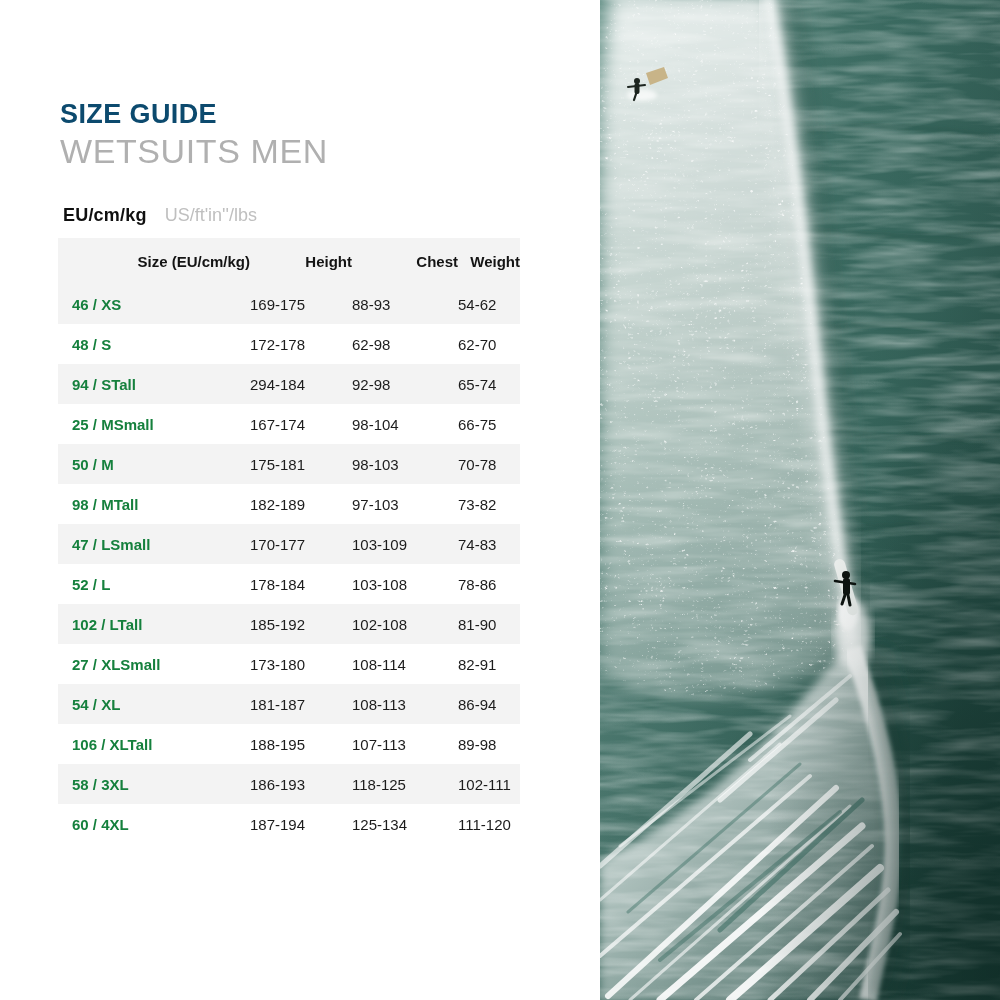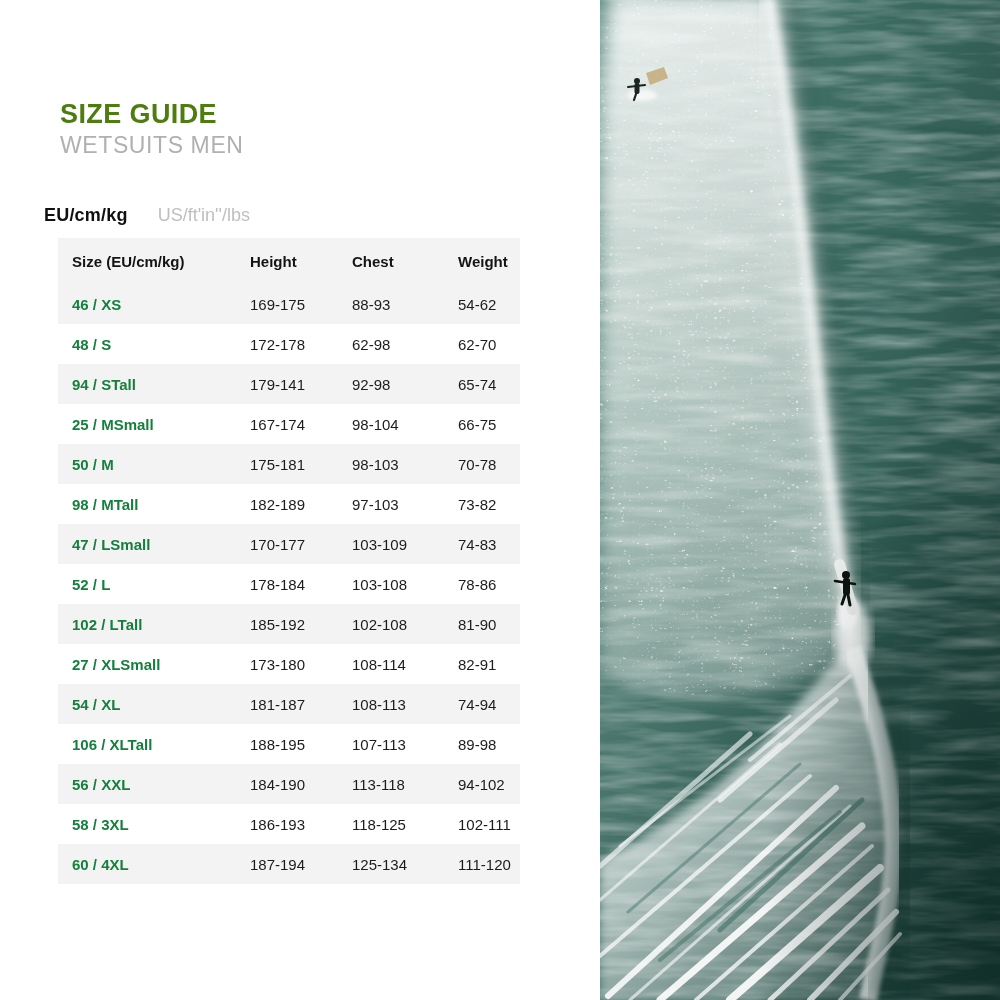--- a/index.html
+++ b/index.html
@@ -1,29 +1,29 @@
 <!DOCTYPE html>
 <html><head>
 <meta charset="utf-8">
 <style>
   * { margin:0; padding:0; box-sizing:border-box; }
   html,body { width:1000px; height:1000px; background:#ffffff; font-family:"Liberation Sans", sans-serif; }
   .page { position:relative; width:1000px; height:1000px; overflow:hidden; display:flex; }
 
   
   .left-panel { position:relative; width:600px; height:1000px; background:#ffffff; }
-  .page-title    { position:absolute; left:60px; top:99px;  font-size:27px; font-weight:700; letter-spacing:.4px; color:#4d7c0f; }
-  .page-subtitle { position:absolute; left:60px; top:132px; font-size:23px; font-weight:500; letter-spacing:.6px; color:#b0b0b0; }
-
-  .unit-toggle { position:absolute; left:44px; top:205px; font-size:18px; display:flex; align-items:baseline; }
+  .page-title    { position:absolute; left:60px; top:99px;  font-size:27px; font-weight:700; letter-spacing:.4px; color:#0c4a6e; }
+  .page-subtitle { position:absolute; left:60px; top:132px; font-size:34px; font-weight:500; letter-spacing:.6px; color:#b0b0b0; }
+
+  .unit-toggle { position:absolute; left:63px; top:205px; font-size:18px; display:flex; align-items:baseline; }
   .unit-metric   { font-weight:700; color:#101010; letter-spacing:.2px; cursor:pointer; }
-  .unit-imperial { color:#bfbfbf; margin-left:30px; cursor:pointer; }
+  .unit-imperial { color:#bfbfbf; margin-left:18px; cursor:pointer; }
 
   .size-table { position:absolute; left:58px; top:238px; width:462px; border-collapse:collapse; table-layout:fixed; font-size:15px; }
-  .size-table th { height:46px; text-align:left; font-weight:700; color:#141414; vertical-align:middle; background:#f3f3f3; }
+  .size-table th { height:46px; text-align:right; font-weight:700; color:#141414; vertical-align:middle; background:#f3f3f3; }
   .size-table td { height:40px; vertical-align:middle; color:#1c1c1c; font-weight:400; }
   .size-table tbody tr:nth-child(odd) td { background:#f3f3f3; }
   .size-table th:first-child, .size-table td:first-child { padding-left:14px; }
   .size-table td:first-child { font-weight:700; color:#15803d; }
 
   
   .ocean-photo { position:relative; width:400px; height:1000px; overflow:hidden; }
   .ocean-photo svg { display:block; width:400px; height:1000px; }
 </style>
 </head>
@@ -63,21 +63,21 @@
             <td>54-62</td>
           </tr>
           <tr>
             <td>48 / S</td>
             <td>172-178</td>
             <td>62-98</td>
             <td>62-70</td>
           </tr>
           <tr>
             <td>94 / STall</td>
-            <td>179-141</td>
+            <td>294-184</td>
             <td>92-98</td>
             <td>65-74</td>
           </tr>
           <tr>
             <td>25 / MSmall</td>
             <td>167-174</td>
             <td>98-104</td>
             <td>66-75</td>
           </tr>
           <tr>
@@ -113,33 +113,27 @@
           <tr>
             <td>27 / XLSmall</td>
             <td>173-180</td>
             <td>108-114</td>
             <td>82-91</td>
           </tr>
           <tr>
             <td>54 / XL</td>
             <td>181-187</td>
             <td>108-113</td>
-            <td>74-94</td>
+            <td>86-94</td>
           </tr>
           <tr>
             <td>106 / XLTall</td>
             <td>188-195</td>
             <td>107-113</td>
             <td>89-98</td>
-          </tr>
-          <tr>
-            <td>56 / XXL</td>
-            <td>184-190</td>
-            <td>113-118</td>
-            <td>94-102</td>
           </tr>
           <tr>
             <td>58 / 3XL</td>
             <td>186-193</td>
             <td>118-125</td>
             <td>102-111</td>
           </tr>
           <tr>
             <td>60 / 4XL</td>
             <td>187-194</td>

